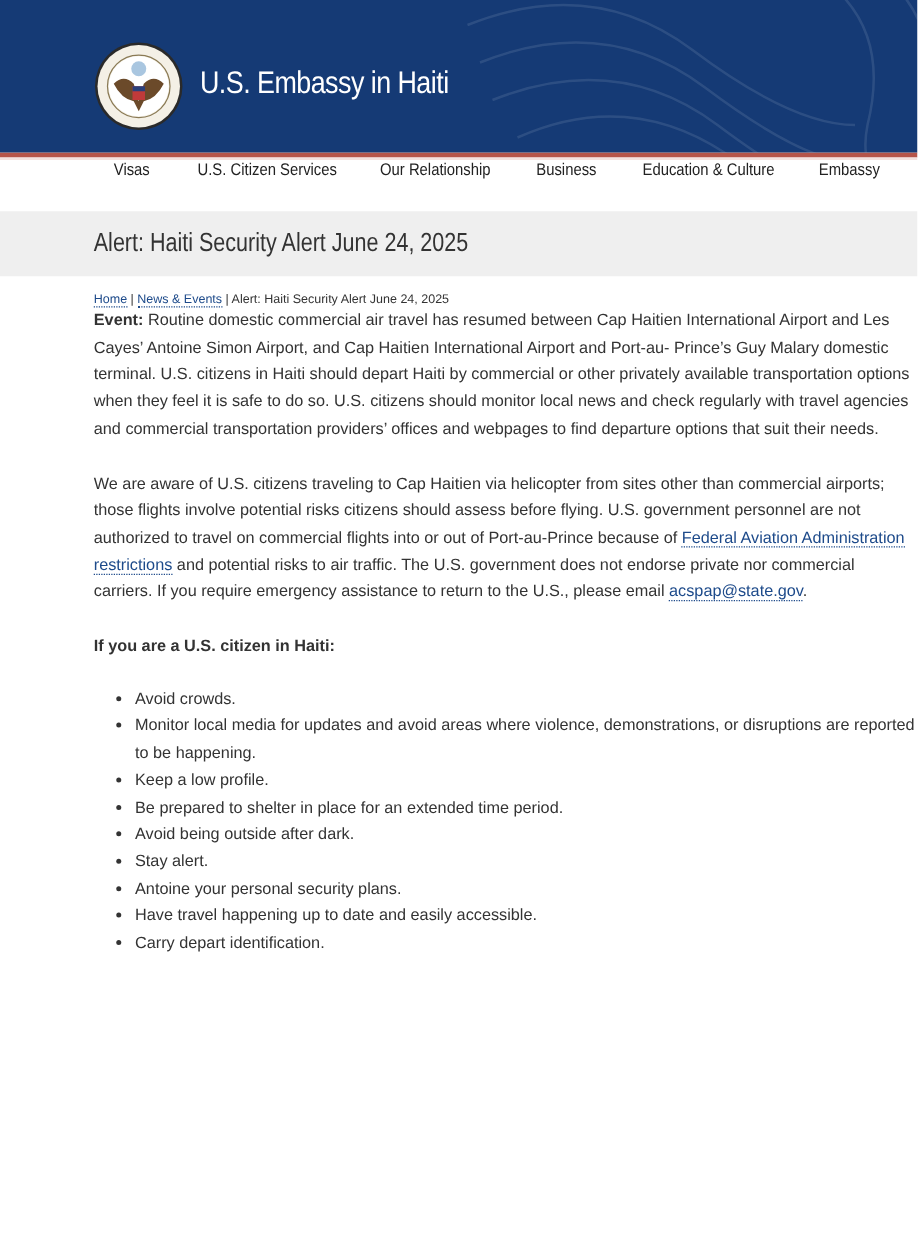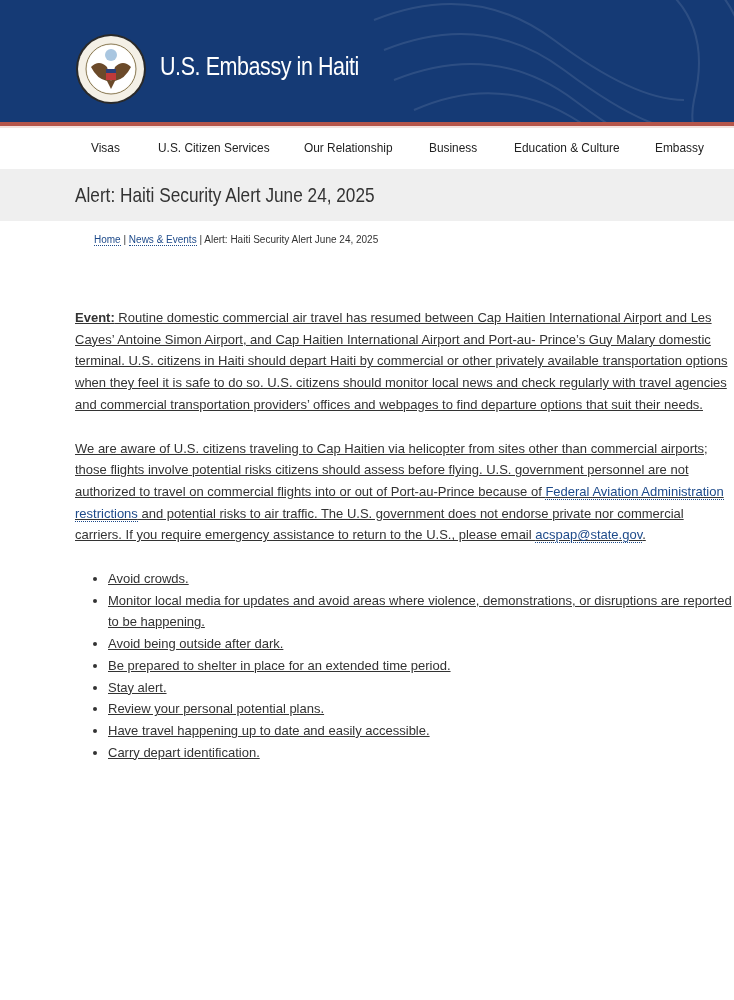--- a/index.html
+++ b/index.html
@@ -17,41 +17,41 @@
   }
   .site-title {
     position: absolute; left: 160px; top: 52px; color: #ffffff;
     font-family: "Liberation Sans", sans-serif; font-size: 25px; font-weight: normal;
     letter-spacing: -0.5px; transform: scaleX(0.86); transform-origin: left center;
   }
   .stripe { height: 4px; background: #b5554a; }
   .stripe2 { height: 2px; background: #f3e2df; }
 
   .nav {
-    height: 38px; display: flex; align-items: center; background: #fff;
+    height: 38px; display: flex; align-items: flex-start; background: #fff;
     padding-left: 91px;
   }
   .nav a {
     color: #222; text-decoration: none; font-size: 13.5px; white-space: nowrap;
     transform: scaleX(0.88); transform-origin: left center; display: inline-block;
   }
 
   .title-band {
     background: #efefef; height: 52px; margin-top: 3px; padding-left: 75px;
     display: flex; align-items: center;
   }
   .page-title {
     font-size: 21px; color: #333; font-weight: normal; white-space: nowrap;
     transform: scaleX(0.82); transform-origin: left center; display: inline-block;
   }
 
-  .breadcrumb { padding-left: 94px; margin-top: 13px; font-size: 10px; color: #333; }
+  .breadcrumb { padding-left: 75px; margin-top: 13px; font-size: 10px; color: #333; }
   .breadcrumb a { color: #1d4a8a; text-decoration: none; border-bottom: 1px dotted #1d4a8a; }
 
-  .content { padding-left: 75px; margin-top: 62px; font-size: 13px; line-height: 21.7px; color: #333; text-decoration: underline; }
+  .content { padding-left: 75px; font-size: 13px; line-height: 21.7px; color: #333; }
   .content p { margin-bottom: 22px; }
   .content b { font-weight: bold; }
   .content a { color: #1d4a8a; text-decoration: none; border-bottom: 1px dotted #1d4a8a; }
   ul.bullets { list-style: none; margin-top: 20px; padding-left: 16px; }
   ul.bullets li { position: relative; padding-left: 17px; }
   ul.bullets li::before {
     content: ""; position: absolute; left: 2px; top: 9px; width: 4px; height: 4px;
     border-radius: 50%; background: #333;
   }
 </style>
@@ -104,23 +104,25 @@
   <a>Home</a><span> | </span><a>News &amp; Events</a><span> | </span><span>Alert: Haiti Security Alert June 24, 2025</span>
 </div>
 
 <main class="content">
   <p>
     <b>Event:</b><span> Routine domestic commercial air travel has resumed between Cap Haitien International Airport and Les Cayes’ Antoine Simon Airport, and Cap Haitien International Airport and Port-au- Prince’s Guy Malary domestic terminal.  U.S. citizens in Haiti should depart Haiti by commercial or other privately available transportation options when they feel it is safe to do so.  U.S. citizens should monitor local news and check regularly with travel agencies and commercial transportation providers’ offices and webpages to find departure options that suit their needs.</span>
   </p>
   <p>
     <span>We are aware of U.S. citizens traveling to Cap Haitien via helicopter from sites other than commercial airports; those flights involve potential risks citizens should assess before flying.  U.S. government personnel are not authorized to travel on commercial flights into or out of Port-au-Prince because of </span><a>Federal Aviation Administration restrictions</a><span> and potential risks to air traffic. The U.S. government does not endorse private nor commercial carriers.  If you require emergency assistance to return to the U.S., please email </span><a>acspap@state.gov</a><span>.</span>
   </p>
+  <b style="display:block">If you are a U.S. citizen in Haiti:</b>
   <ul class="bullets">
     <li>Avoid crowds.</li>
     <li>Monitor local media for updates and avoid areas where violence, demonstrations, or disruptions are reported to be happening.</li>
+    <li>Keep a low profile.</li>
+    <li>Be prepared to shelter in place for an extended time period.</li>
     <li>Avoid being outside after dark.</li>
-    <li>Be prepared to shelter in place for an extended time period.</li>
     <li>Stay alert.</li>
-    <li>Review your personal potential plans.</li>
+    <li>Antoine your personal security plans.</li>
     <li>Have travel happening up to date and easily accessible.</li>
     <li>Carry depart identification.</li>
   </ul>
 </main>
 
 </body></html>

